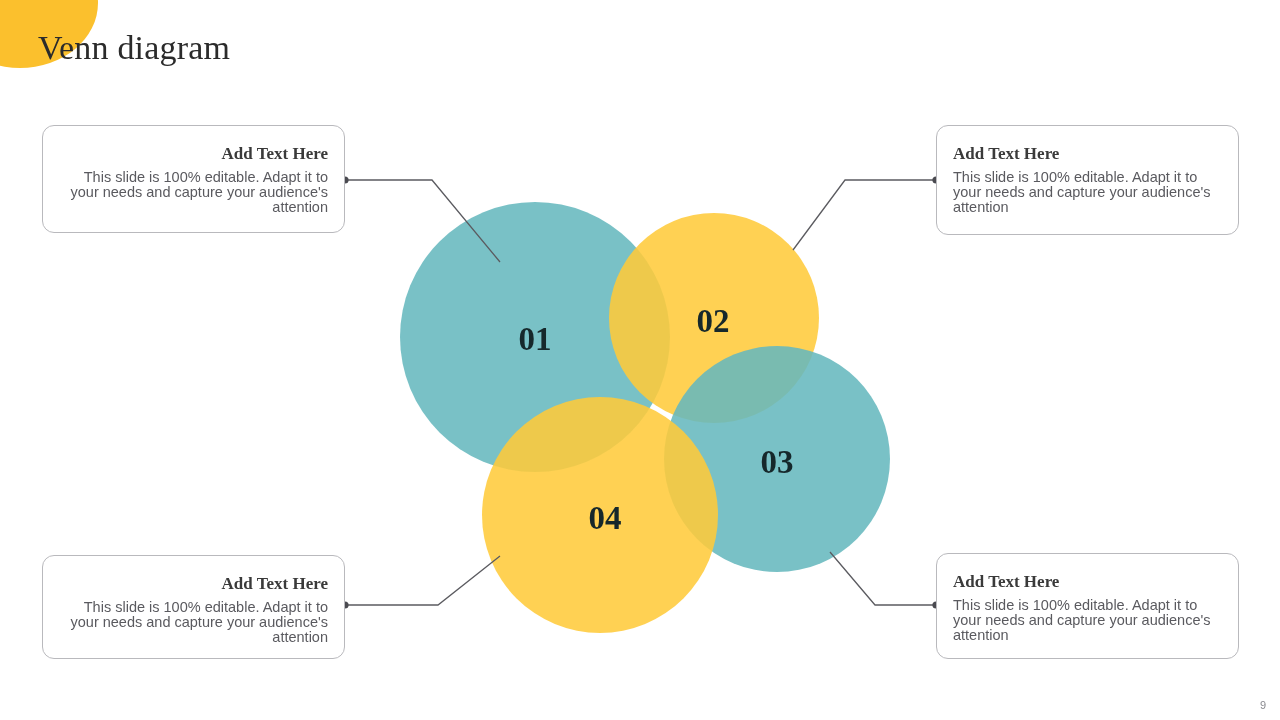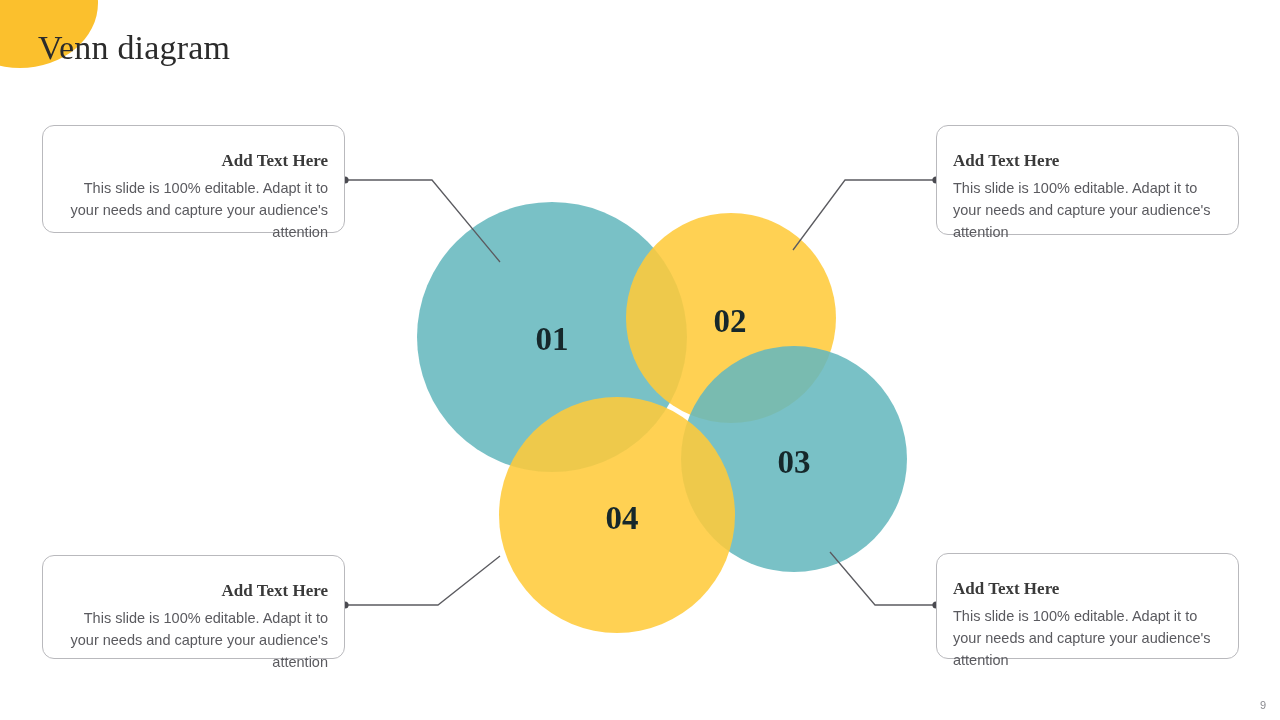--- a/index.html
+++ b/index.html
@@ -43,21 +43,21 @@
     line-height: 44px;
     color: #2b2b2b;
     letter-spacing: 0.2px;
     white-space: nowrap;
     margin-left: 8px;
   }
 
   
   #venn-stage {
     position: absolute;
-    left: 17px;
+    left: 0;
     top: 0;
     width: 1196px;
     height: 720px;
   }
   #venn-svg { display: block; }
 
   
   #connectors {
     position: absolute;
     left: 0;
@@ -67,34 +67,34 @@
     pointer-events: none;
   }
 
   
   .callout {
     position: absolute;
     box-sizing: border-box;
     border: 1px solid #b9b9bd;
     border-radius: 12px;
     background: #ffffff;
-    padding: 24px 16px 14px 16px;
+    padding: 17px 16px 14px 16px;
   }
   .callout .callout-title {
     font-family: "Liberation Serif", serif;
     font-weight: bold;
     font-size: 17px;
     line-height: 22px;
     color: #3a3a3a;
     margin-bottom: 5px;
   }
   .callout .callout-body {
     font-family: "Liberation Sans", sans-serif;
     font-size: 14.5px;
-    line-height: 22px;
+    line-height: 15px;
     color: #5a5a5f;
   }
   .callout.align-right { text-align: right; }
   .callout.align-left  { text-align: left; }
 
   #callout-top-left     { left: 42px;  top: 125px; width: 303px; height: 108px; }
   #callout-bottom-left  { left: 42px;  top: 555px; width: 303px; height: 104px; }
   #callout-top-right    { left: 936px; top: 125px; width: 303px; height: 110px; }
   #callout-bottom-right { left: 936px; top: 553px; width: 303px; height: 106px; }
 

